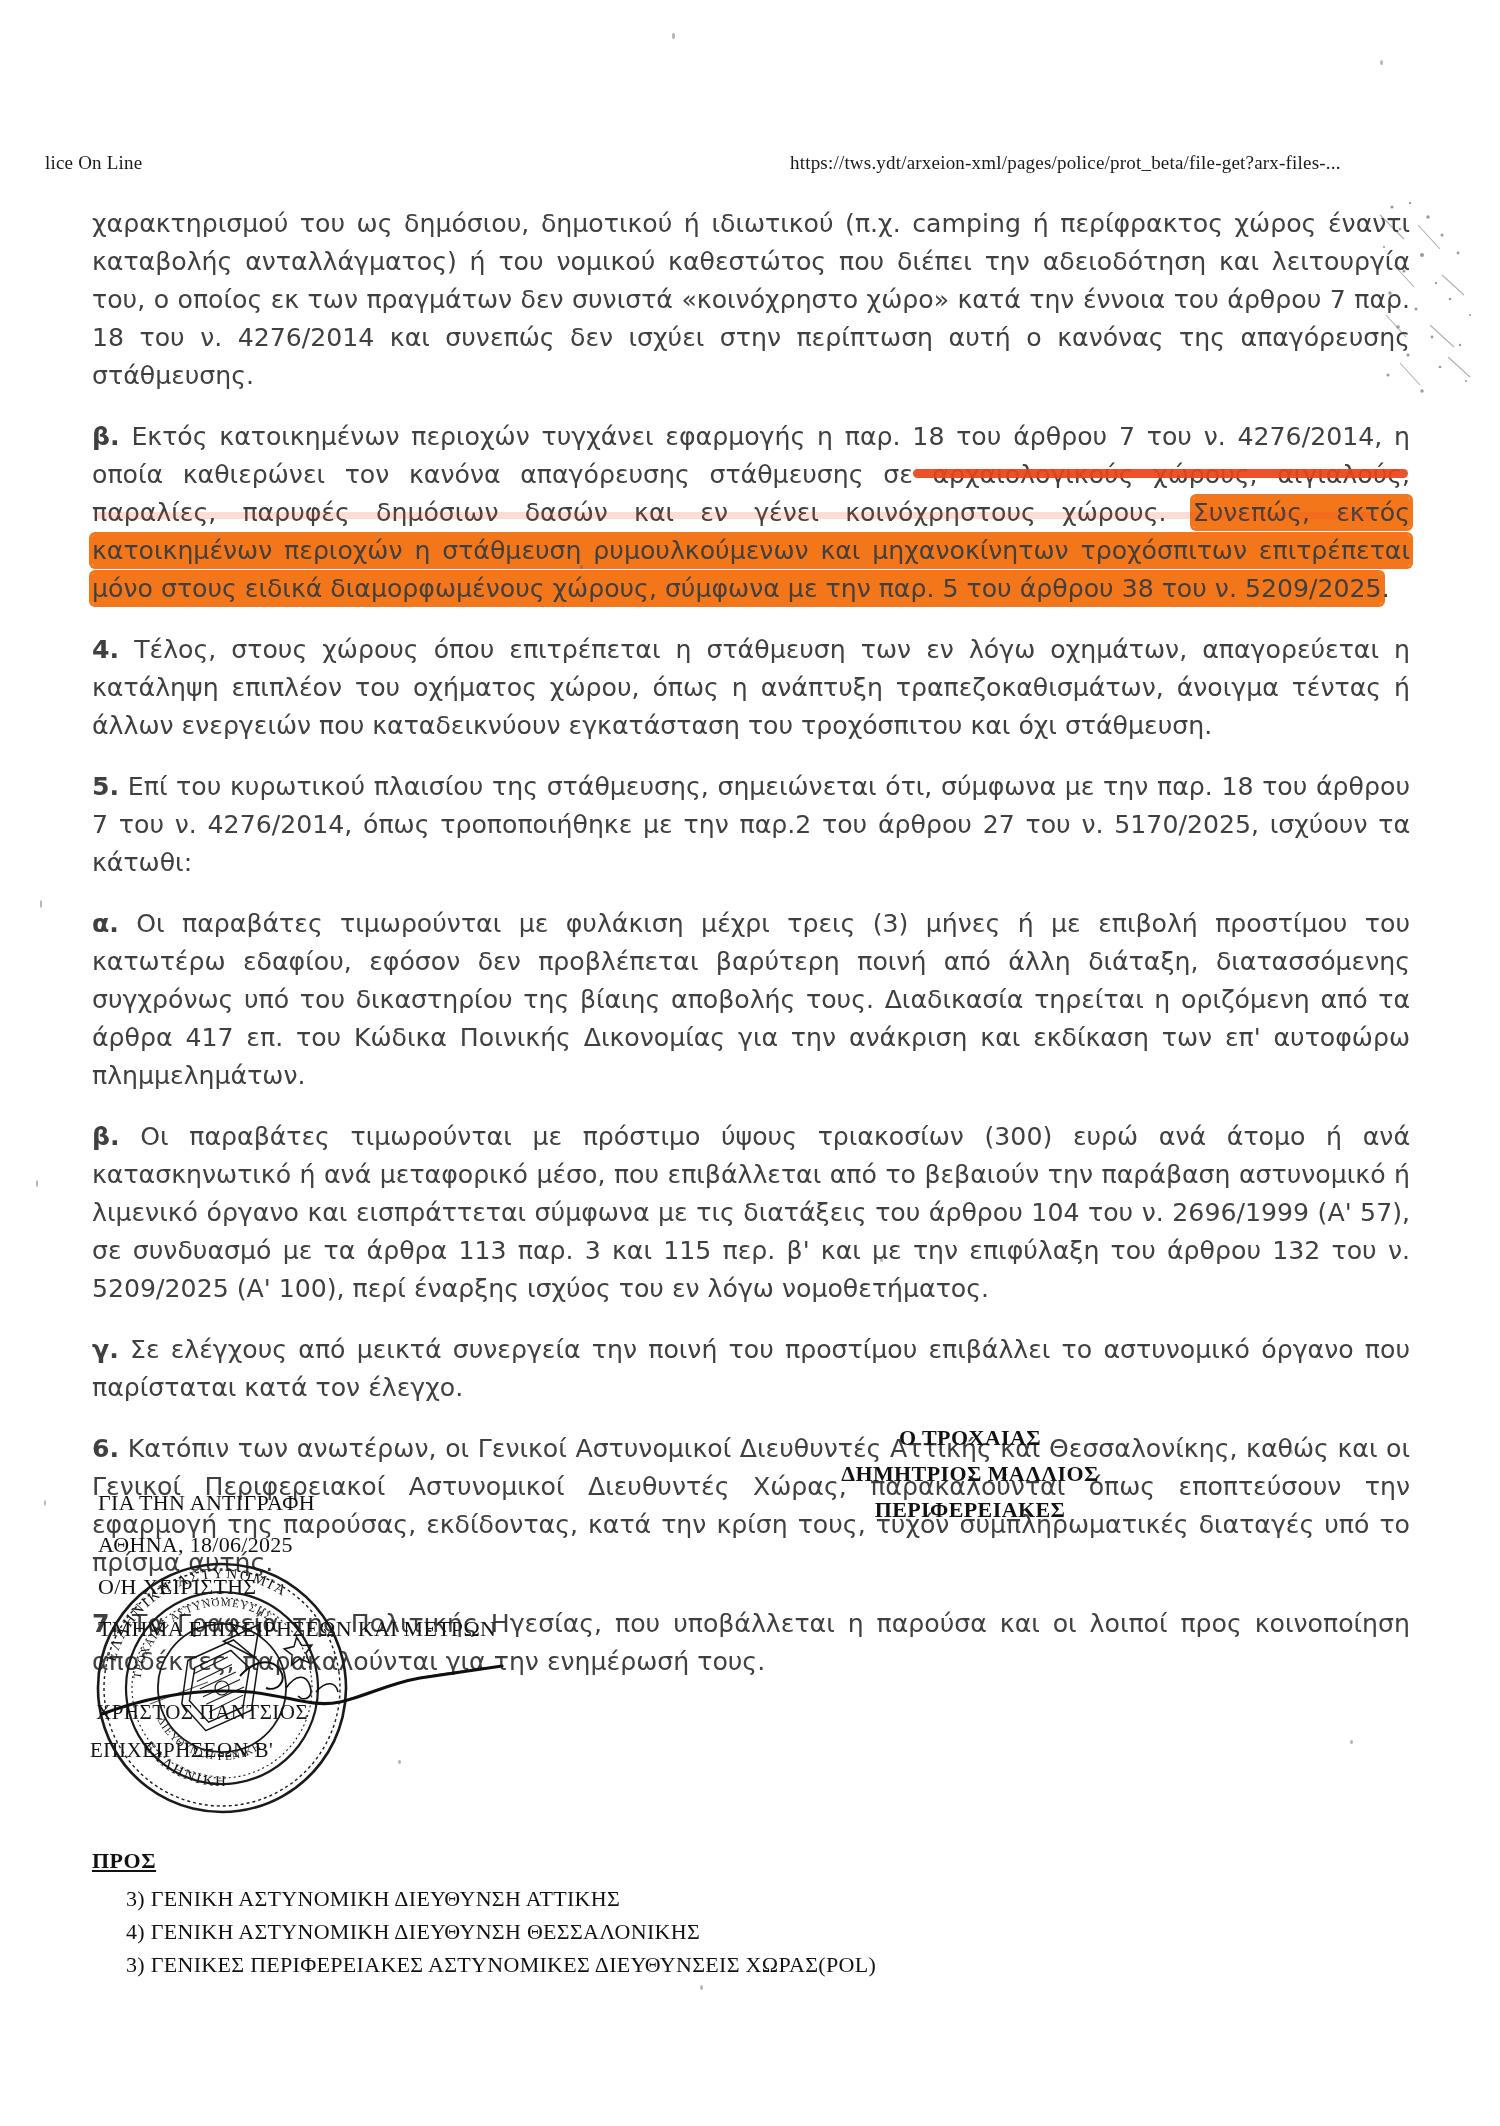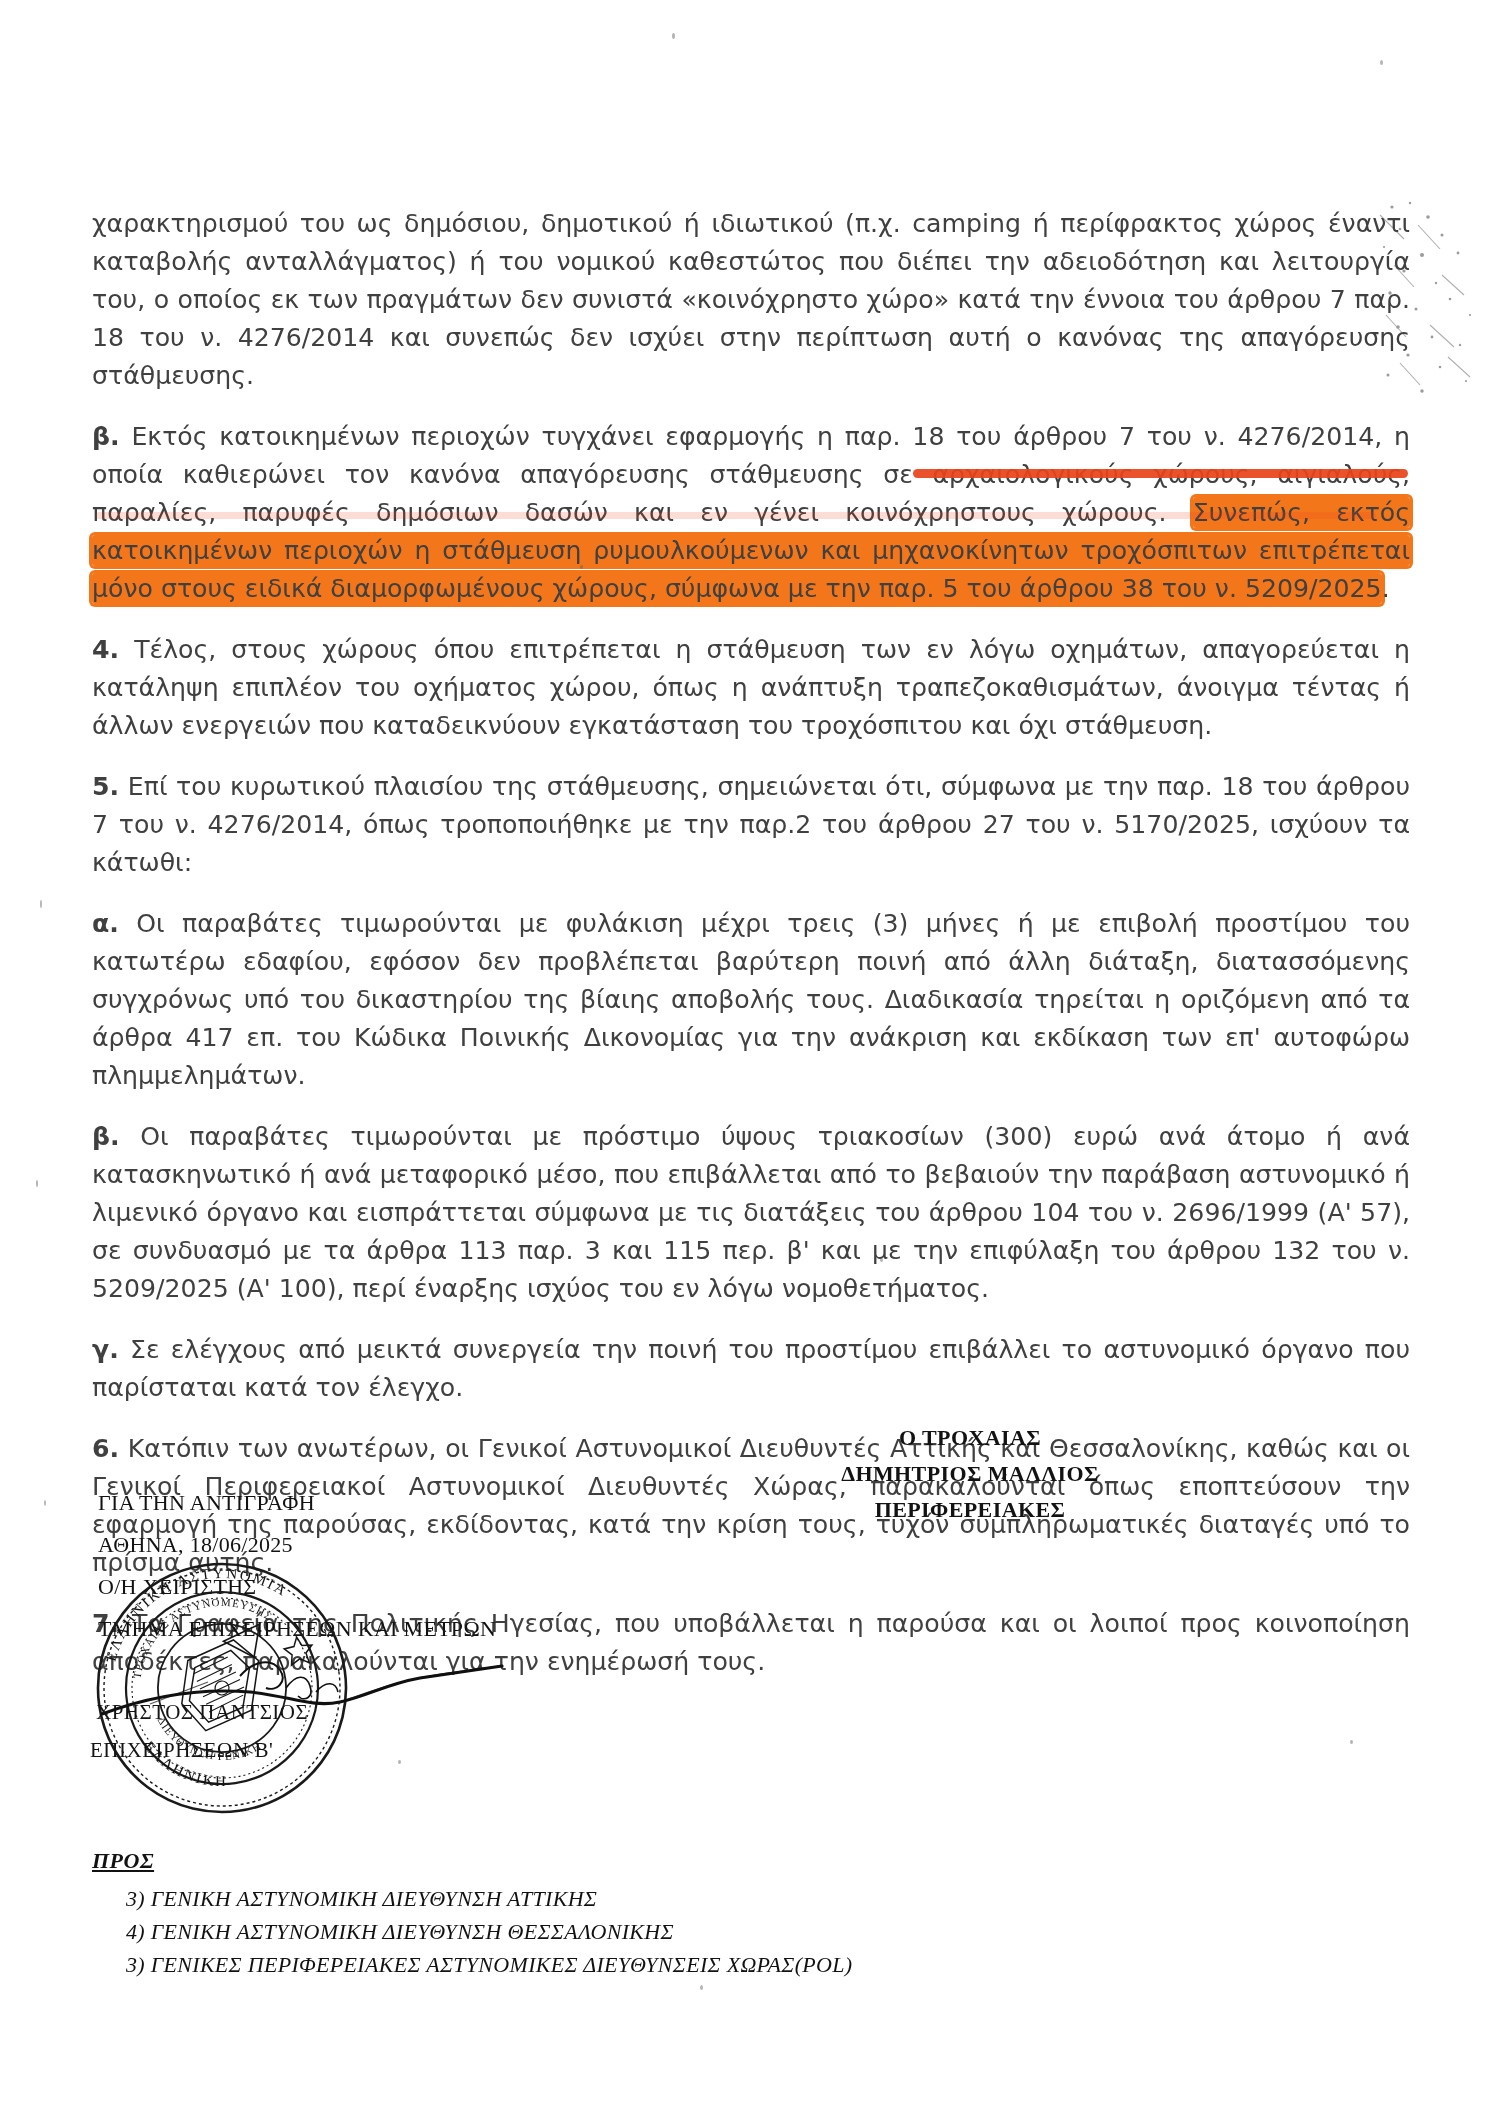--- a/index.html
+++ b/index.html
@@ -144,21 +144,20 @@
   }
 
   
   .recipients {
     position: absolute;
     left: 92px;
     top: 1848px;
     width: 1100px;
     font-family: "Liberation Serif", serif;
     color: #121212;
-    font-style: italic;
   }
   .recipients .to-label {
     font-size: 22px;
     font-weight: bold;
     text-decoration: underline;
     letter-spacing: 0.5px;
     margin-bottom: 8px;
   }
   .recipients ol {
     list-style: none;
@@ -186,20 +185,24 @@
     z-index: 1;
     pointer-events: none;
     opacity: 0.55;
   }
 </style>
 </head>
 <body>
 
 <div class="page">
 
+  <div class="print-header">
+    <span class="hdr-left">lice On Line</span>
+    <span class="hdr-right">https://tws.ydt/arxeion-xml/pages/police/prot_beta/file-get?arx-files-...</span>
+  </div>
 
   <svg class="scan-smudge" style="left:1370px; top:195px;" width="120" height="210" viewBox="0 0 120 210">
     <g fill="#4a4a4a">
       <circle cx="22" cy="12" r="1.6"></circle>
         <circle cx="40" cy="8" r="1.2"></circle>
       <circle cx="58" cy="22" r="1.8"></circle>
         <circle cx="30" cy="34" r="1.3"></circle>
       <circle cx="72" cy="40" r="1.5"></circle>
         <circle cx="14" cy="52" r="1.1"></circle>
       <circle cx="52" cy="60" r="2.0"></circle>

